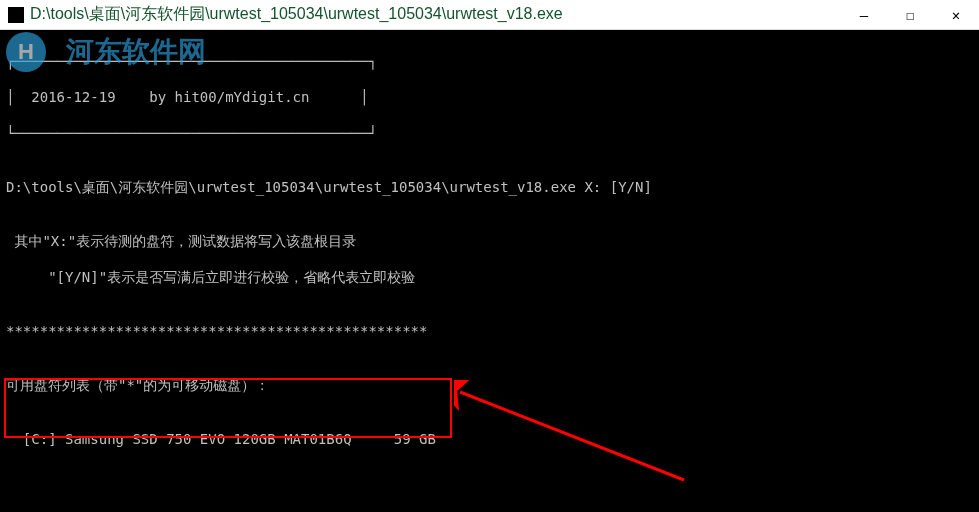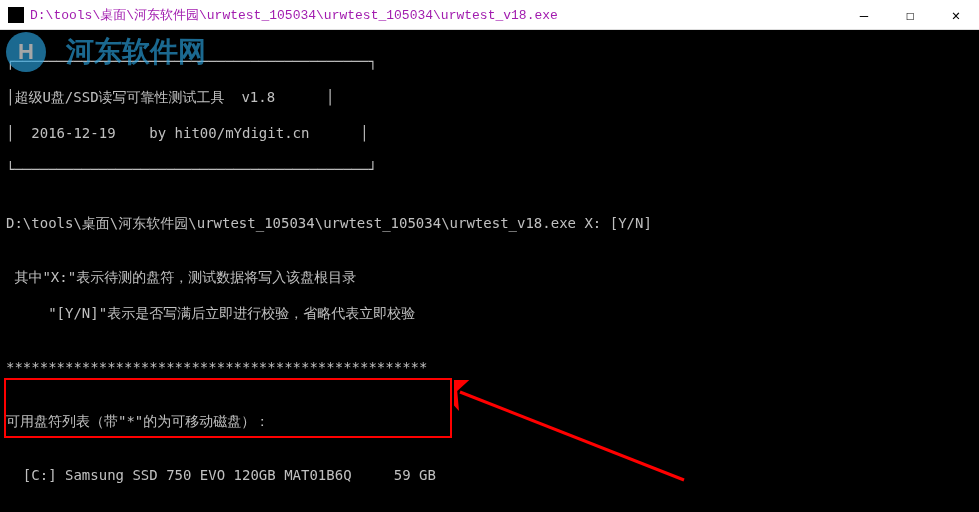--- a/index.html
+++ b/index.html
@@ -22,23 +22,23 @@
   }
   .titlebar-icon {
     width: 16px;
     height: 16px;
     background: #000;
     margin-right: 6px;
     display: inline-block;
   }
   .titlebar-text {
     flex: 1;
-    color: #a21caf;
-    font-size: 13px;
-    font-family: Liberation Mono, monospace;
+    color: #14532d;
+    font-size: 16px;
+    font-family: Liberation Sans, sans-serif;
   }
   .win-controls { display: flex; height: 100%; }
   .win-btn {
     width: 46px;
     height: 100%;
     display: flex;
     align-items: center;
     justify-content: center;
     color: #000;
     font-size: 14px;
@@ -111,21 +111,20 @@
   <span class="titlebar-text">D:\tools\桌面\河东软件园\urwtest_105034\urwtest_105034\urwtest_v18.exe</span>
   <div class="win-controls">
     <div class="win-btn">—</div>
     <div class="win-btn">☐</div>
     <div class="win-btn close">✕</div>
   </div>
 </div>
 
 <div class="terminal">
 <div class="line">┌──────────────────────────────────────────┐</div>
-<div class="line">│超级U盘/SSD读写可靠性测试工具  v1.8      │</div>
 <div class="line">│  2016-12-19    by hit00/mYdigit.cn      │</div>
 <div class="line">└──────────────────────────────────────────┘</div>
 <div class="line"></div>
 <div class="line">D:\tools\桌面\河东软件园\urwtest_105034\urwtest_105034\urwtest_v18.exe X: [Y/N]</div>
 <div class="line"></div>
 <div class="line"> 其中"X:"表示待测的盘符，测试数据将写入该盘根目录</div>
 <div class="line">     "[Y/N]"表示是否写满后立即进行校验，省略代表立即校验</div>
 <div class="line"></div>
 <div class="line">**************************************************</div>
 <div class="line"></div>

